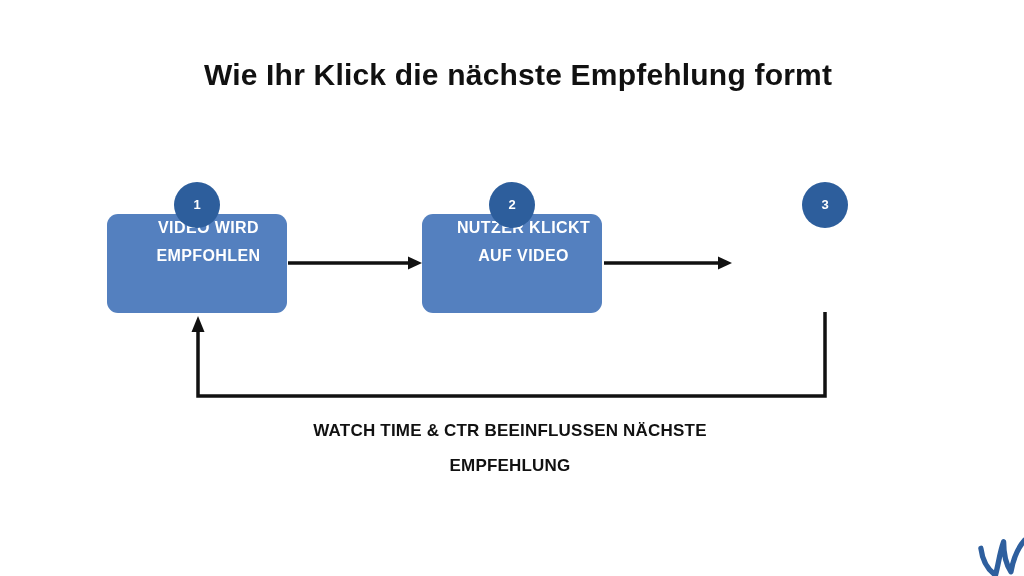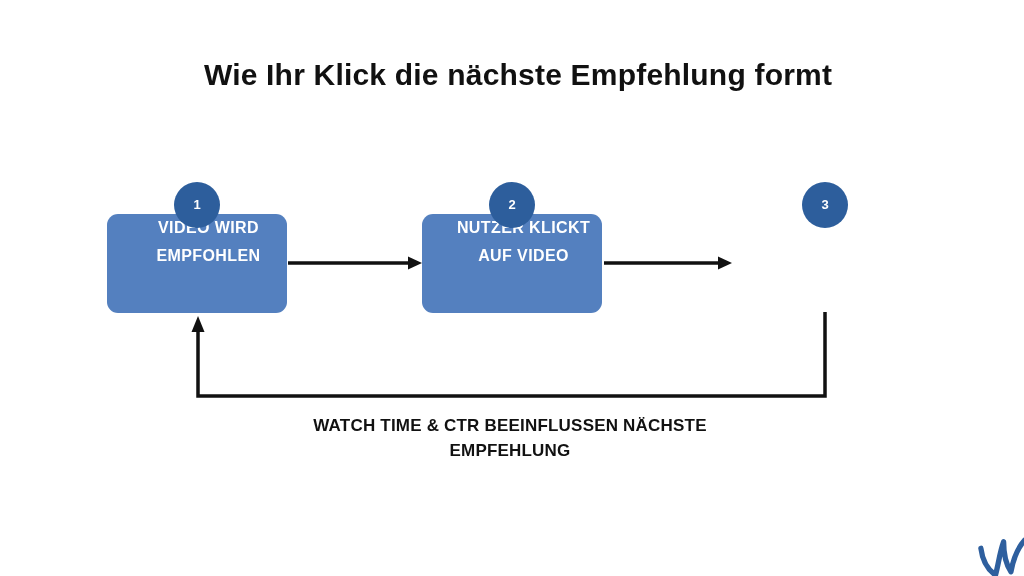--- a/index.html
+++ b/index.html
@@ -87,21 +87,21 @@
     white-space: pre-line;
   }
   .caption {
     position: absolute;
     top: 413px;
     left: 0;
     width: 1020px;
     text-align: center;
     font-size: 17px;
     font-weight: 700;
-    line-height: 25px;
+    line-height: 35px;
     letter-spacing: 0.2px;
     color: var(--title-text, #111111);
     white-space: pre-line;
   }
   .logo {
     position: absolute;
     right: -4px;
     bottom: -10px;
     width: 52px;
     height: 56px;

